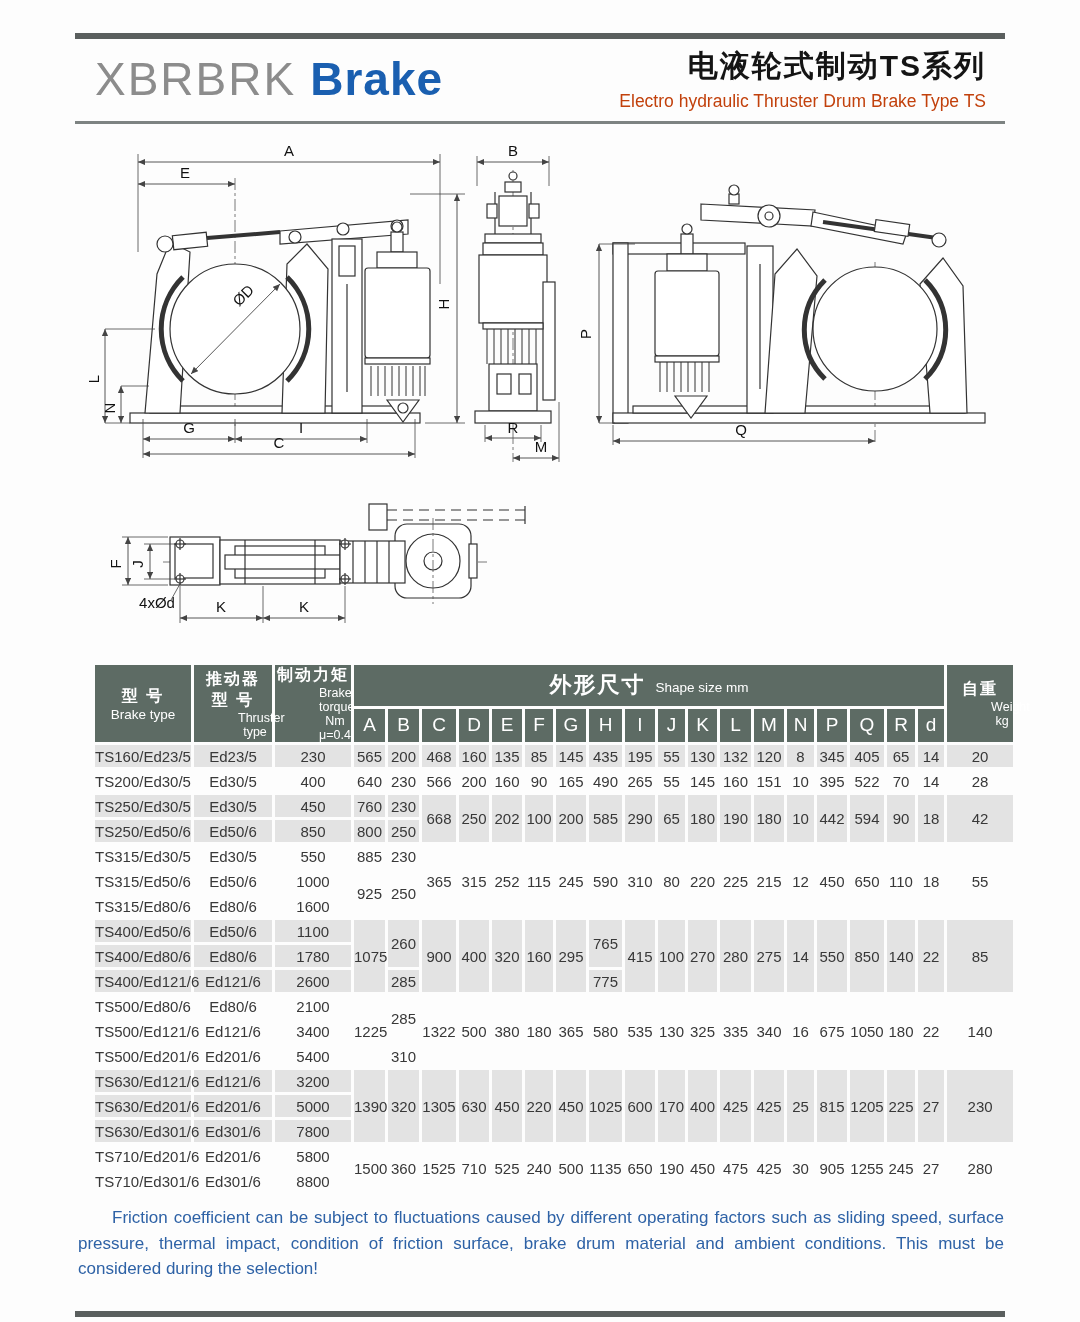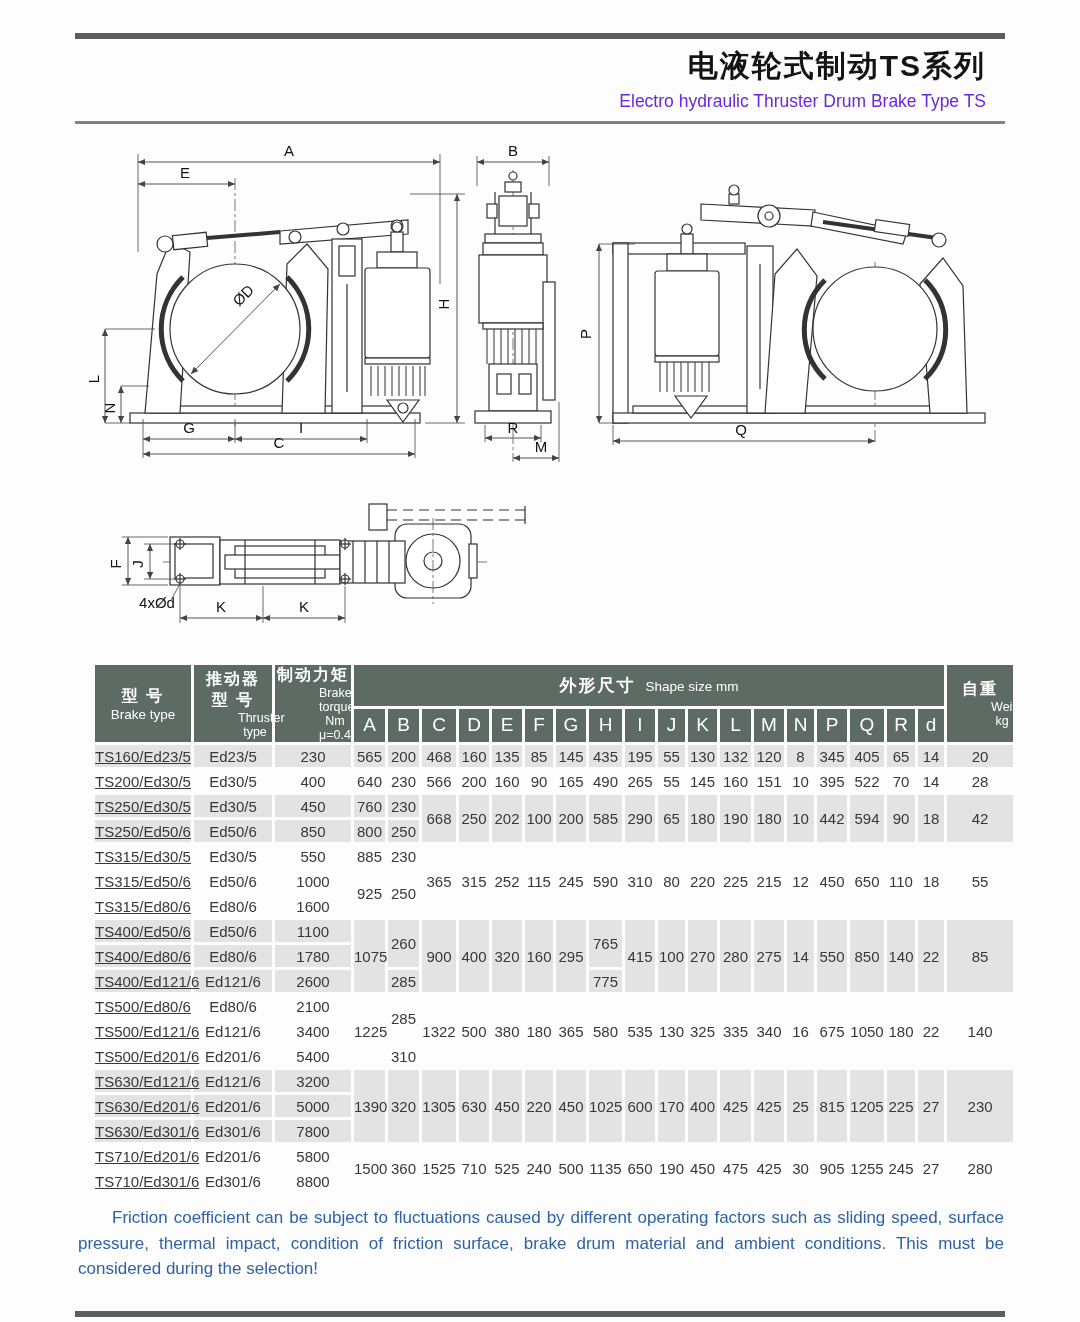--- a/index.html
+++ b/index.html
@@ -9,21 +9,21 @@
   .bar.top{top:33px;height:6px;}
   .bar.bottom{top:1311px;height:6px;}
   .divider{position:absolute;left:75px;top:121px;width:930px;height:3px;background:#7d8382;}
 
   
   .brand{position:absolute;left:95px;top:52px;white-space:nowrap;}
   .brand .gray{font-size:46px;color:#8c8c8c;letter-spacing:2px;}
   .brand .blue{font-size:46px;color:#1a5fb0;font-weight:bold;margin-left:14px;letter-spacing:1px;}
   .titles{position:absolute;right:94px;top:46px;text-align:right;}
   .title-zh{font-size:30px;font-weight:bold;color:#141414;letter-spacing:2px;}
-  .title-en{font-size:17.5px;color:#6d28d9;margin-top:4px;}
+  .title-en{font-size:17.5px;color:#c2410c;margin-top:4px;}
 
   
   .draw-wrap{position:absolute;left:75px;top:134px;width:930px;height:526px;}
   .ln{fill:none;stroke:#333;stroke-width:1.2;}
   .fw{fill:#fff;stroke:#333;stroke-width:1.2;}
   .shoe{fill:none;stroke:#333;stroke-width:5;}
   .cl{fill:none;stroke:#555;stroke-width:0.8;stroke-dasharray:12 3 3 3;}
   .dsh{fill:none;stroke:#333;stroke-width:1.1;stroke-dasharray:10 6;}
   .dim{stroke:#444;stroke-width:0.9;fill:none;}
   .ext{stroke:#444;stroke-width:0.8;}
@@ -32,38 +32,41 @@
   .dl{font:15px "Liberation Sans",sans-serif;fill:#111;text-anchor:middle;}
 
   
   .tbl-wrap{position:absolute;left:92px;top:662px;width:924px;}
   table.spec{border-collapse:separate;border-spacing:3px;table-layout:fixed;width:924px;}
   table.spec th{background:#5d6b64;color:#fff;font-weight:normal;padding:0;vertical-align:middle;text-align:center;}
   table.spec .zh{font-size:16px;font-weight:bold;letter-spacing:2px;}
   table.spec .en{font-size:13.5px;font-weight:normal;}
   table.spec .sm{font-size:12.5px;margin-left:44px;}
   th.shape-th{height:33px;text-align:center;}
-  th.shape-th .zh{font-size:17px;margin-right:10px;}
+  th.shape-th .zh{font-size:22px;margin-right:10px;}
   tr.dimrow th{height:27px;font-size:19px;}
   table.spec td{height:22px;text-align:center;font-size:15px;color:#383838;padding:0;vertical-align:middle;}
   tr.g td{background:#e3e3e3;}
   tr.w td{background:#fdfdfd;}
-  td.cname{text-align:left;padding-left:8px;text-decoration:underline;}
+  td.cname{text-align:left;padding-left:8px;}
 
   
   .notes{position:absolute;left:78px;top:1205px;width:926px;color:#2e62a6;}
   .notes p{margin:0 0 3px 0;font-size:17px;line-height:1.5;text-align:justify;text-indent:2em;}
 </style>
 </head>
 <body>
 
 <div class="page">
 
   <div class="bar top"></div>
 
+  <div class="brand">
+    <span class="gray">XBRBRK</span><span class="blue">Brake</span>
+  </div>
 
   <div class="titles">
     <div class="title-zh">电液轮式制动TS系列</div>
     <div class="title-en">Electro hydraulic Thruster Drum Brake Type TS</div>
   </div>
 
   <div class="divider"></div>
 
   <div class="draw-wrap">
   <svg width="930" height="526" viewBox="0 0 930 526">

